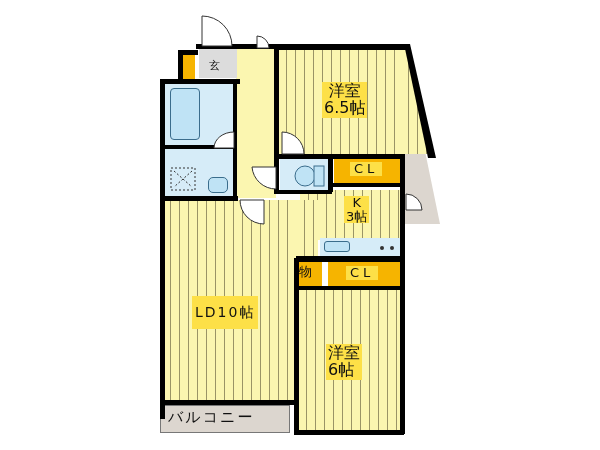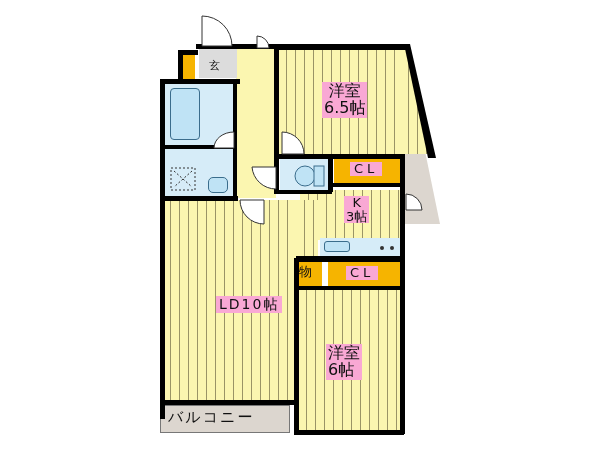--- a/index.html
+++ b/index.html
@@ -6,21 +6,21 @@
   body { width:600px; height:450px; position:relative; overflow:hidden; font-family:"DejaVu Sans", sans-serif; }
   .abs { position:absolute; box-sizing:border-box; }
   .wall { position:absolute; background:#000; }
   .floor { background-color:#fbf6b0;
     background-image:repeating-linear-gradient(90deg, transparent 0, transparent 8px, #9a9466 8px, #9a9466 9px); }
   .yellow { background:#fbf6b0; }
   .wet { background:#d6ecf8; }
   .cl { background:#f6b400; }
   .grey { background:#dcdcdc; }
   .balcony { background:#dcd6cf; }
-  .label { position:absolute; background:#f9a8d4; color:#111; text-align:center; line-height:1.05; white-space:nowrap; }
+  .label { position:absolute; background:#fde047; color:#111; text-align:center; line-height:1.05; white-space:nowrap; }
   svg { position:absolute; }
 </style>
 </head>
 <body>
 
 <div class="abs floor" style="left:278px;top:50px;width:130px;height:104px;clip-path:polygon(0 0,100% 0,100% 100%,0 100%);"></div>
 <div class="abs floor" style="left:400px;top:50px;width:30px;height:104px;clip-path:polygon(0 0,25% 0,100% 100%,0 100%);"></div>
 <div class="abs yellow" style="left:236px;top:48px;width:40px;height:150px;"></div>
 <div class="abs grey" style="left:199px;top:48px;width:38px;height:30px;"></div>
 <div class="abs cl" style="left:183px;top:55px;width:12px;height:24px;"></div>
@@ -106,18 +106,18 @@
   <div>洋室</div>
   <div>6.5帖</div>
 </div>
 <div class="label" style="left:350px;top:162px;font-size:13px;padding:0 4px;letter-spacing:4px;">CL</div>
 <div class="label" style="left:344px;top:196px;font-size:13px;padding:0 2px;">
   <div>K</div>
   <div>3帖</div>
 </div>
 <div class="label" style="left:299px;top:265px;font-size:13px;background:transparent;">物</div>
 <div class="label" style="left:346px;top:266px;font-size:13px;padding:0 4px;letter-spacing:4px;">CL</div>
-<div class="label" style="left:192px;top:296px;font-size:14px;padding:1px 3px;letter-spacing:2px;margin-left:24px;">LD10帖</div>
+<div class="label" style="left:192px;top:296px;font-size:14px;padding:9px 3px;letter-spacing:2px;">LD10帖</div>
 <div class="label" style="left:326px;top:344px;font-size:16px;padding:1px 2px;text-align:left;">
   <div>洋室</div>
   <div>6帖</div>
 </div>
 <div class="label" style="left:168px;top:410px;font-size:15px;background:transparent;letter-spacing:2px;">バルコニー</div>
 
 </body></html>

